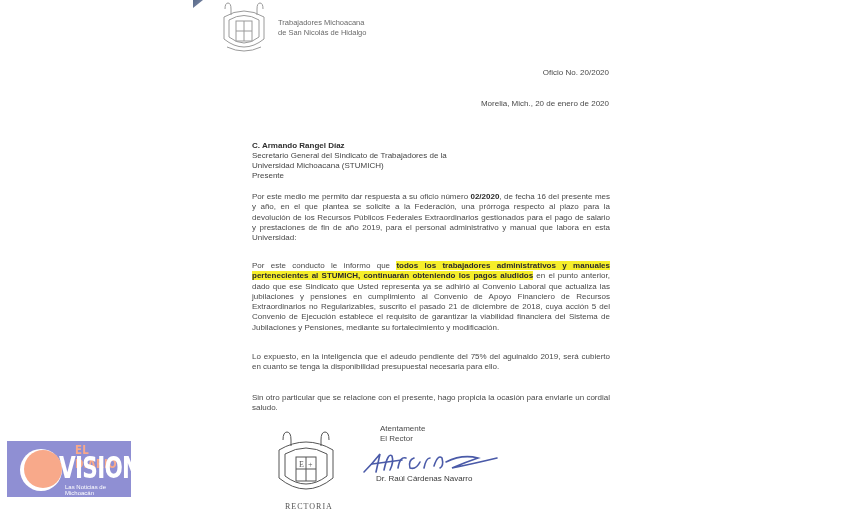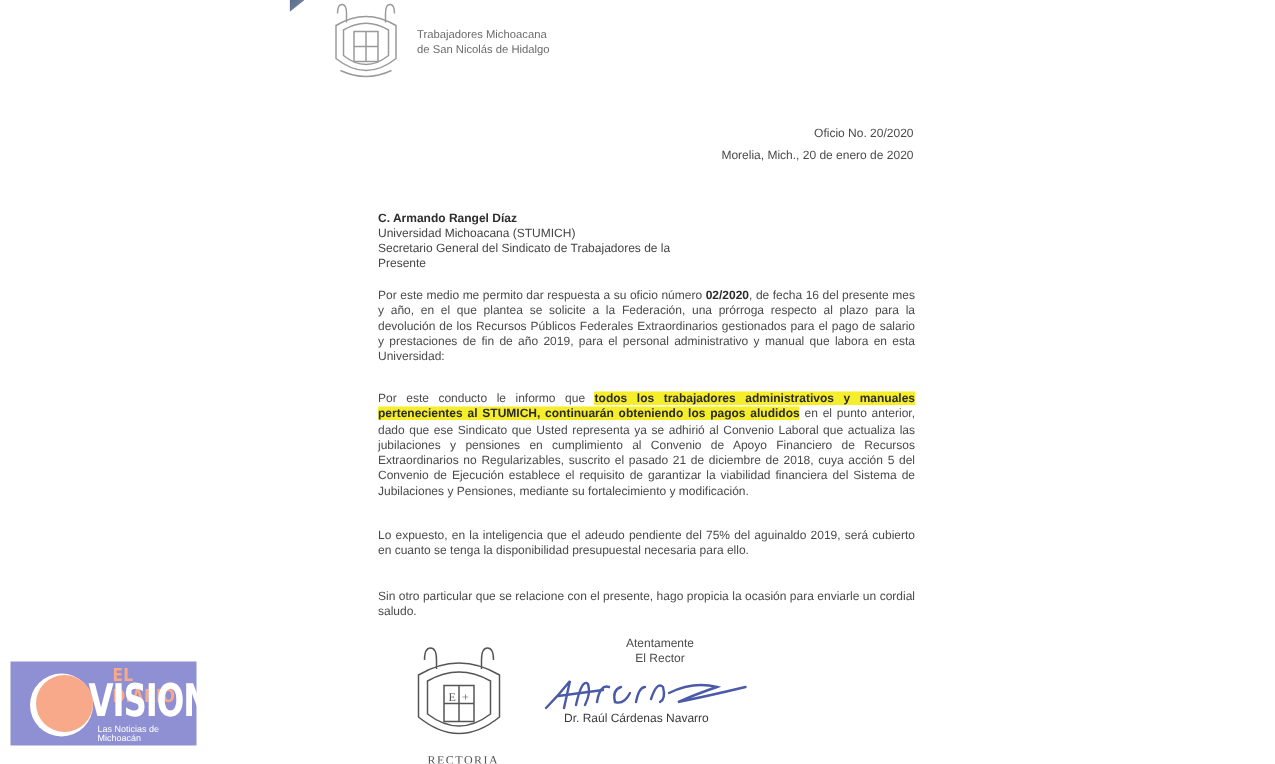--- a/index.html
+++ b/index.html
@@ -13,21 +13,21 @@
     }
 
     .seal-top {
       position: absolute; left: 219px; top: 1px; width: 50px; height: 55px;
     }
     .univ-name {
       position: absolute; left: 278px; top: 18px; font-size: 7.5px; line-height: 9.5px; color: #6a6a6a;
     }
 
     .oficio {
-      position: absolute; right: 241px; top: 84px; font-size: 8px; color: #4a4a4a; margin-left: 12px;
+      position: absolute; right: 241px; top: 68px; font-size: 8px; color: #4a4a4a; margin-left: 12px;
     }
     .place-date {
       position: absolute; right: 241px; top: 99px; font-size: 8px; color: #4a4a4a; padding-left: 14px;
     }
 
     .recipient {
       position: absolute; left: 252px; top: 141px; font-size: 8px; line-height: 10px; color: #444;
     }
     .recipient .name { font-weight: bold; color: #2e2e2e; }
 
@@ -37,21 +37,21 @@
     }
     .para b { color: #2a2a2a; }
     .hl { background: #f6ee2a; font-weight: bold; color: #2a2a2a; }
 
     .p1 { top: 192px; }
     .p2 { top: 261px; }
     .p3 { top: 352px; }
     .p4 { top: 393px; }
 
     .closing {
-      position: absolute; left: 380px; top: 424px; width: 120px; text-align: center;
+      position: absolute; left: 380px; top: 424px; width: 120px; 
       font-size: 8px; line-height: 10px; color: #4a4a4a;
     }
     .signature {
       position: absolute; left: 362px; top: 446px; width: 150px; height: 30px;
     }
     .signer {
       position: absolute; left: 376px; top: 474px; font-size: 8px; font-weight: normal; color: #3a3a3a; text-align: right;
     }
 
     .seal-bottom {
@@ -107,22 +107,22 @@
 <div class="univ-name">
   <div>Trabajadores Michoacana</div>
   <div>de San Nicolás de Hidalgo</div>
 </div>
 
 <div class="oficio">Oficio No. 20/2020</div>
 <div class="place-date">Morelia, Mich., 20 de enero de 2020</div>
 
 <div class="recipient">
   <div class="name">C. Armando Rangel Díaz</div>
+  <div>Secretario General del Sindicato de Trabajadores de la</div>
   <div>Universidad Michoacana (STUMICH)</div>
-  <div>Secretario General del Sindicato de Trabajadores de la</div>
   <div>Presente</div>
 </div>
 
 <p class="para p1"><span>Por este medio me permito dar respuesta a su oficio número </span><b>02/2020</b><span>, de fecha 16 del presente mes y año, en el que plantea se solicite a la Federación, una prórroga respecto al plazo para la devolución de los Recursos Públicos Federales Extraordinarios gestionados para el pago de salario y prestaciones de fin de año 2019, para el personal administrativo y manual que labora en esta Universidad:</span></p>
 
 <p class="para p2"><span>Por este conducto le informo que </span><span class="hl">todos los trabajadores administrativos y manuales pertenecientes al STUMICH, continuarán obteniendo los pagos aludidos</span><span> en el punto anterior, dado que ese Sindicato que Usted representa ya se adhirió al Convenio Laboral que actualiza las jubilaciones y pensiones en  cumplimiento al Convenio de Apoyo Financiero de Recursos Extraordinarios no Regularizables, suscrito el pasado 21 de diciembre de 2018, cuya acción 5 del Convenio de Ejecución establece el requisito de garantizar la viabilidad financiera del Sistema de Jubilaciones y Pensiones, mediante su fortalecimiento y modificación.</span></p>
 
 <p class="para p3">Lo expuesto, en la inteligencia que el adeudo pendiente del 75% del aguinaldo 2019, será cubierto en cuanto se tenga la disponibilidad presupuestal necesaria para ello.</p>
 <p class="para p4">Sin otro particular que se relacione con el presente, hago propicia la ocasión para enviarle un cordial saludo.</p>
 

